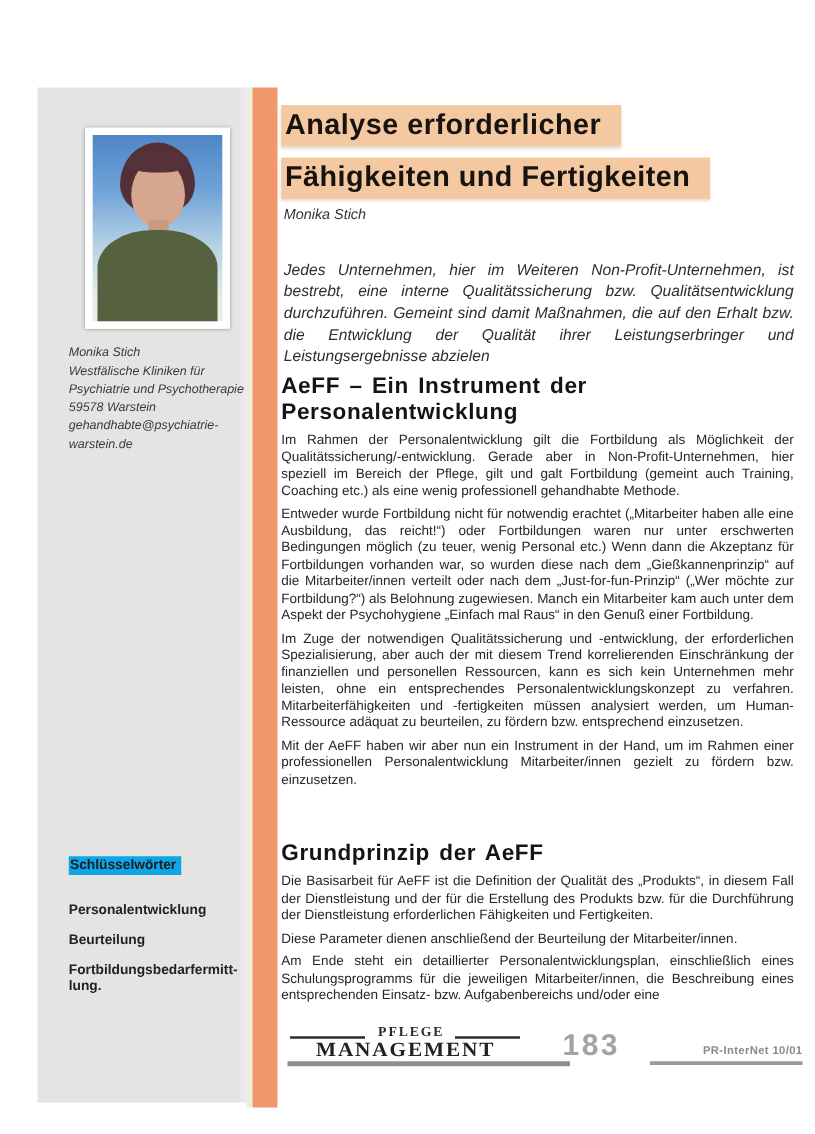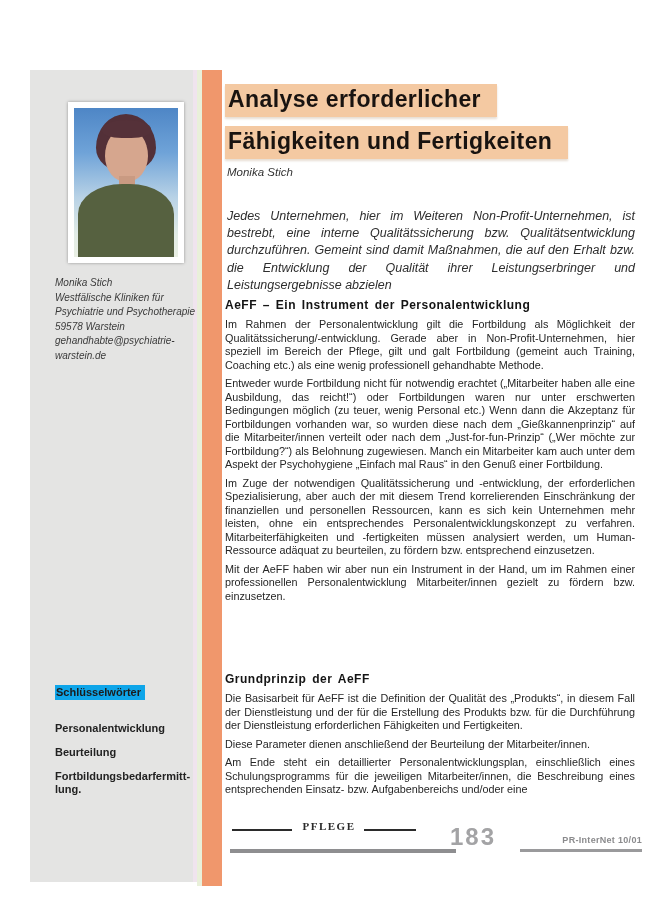--- a/index.html
+++ b/index.html
@@ -46,21 +46,21 @@
     font-size:23px; font-weight:bold; letter-spacing:0.4px;
     padding:2px 16px 4px 3px; box-shadow:0 2px 2px rgba(160,120,80,.25);
   }
   .byline { position:absolute; left:2px; top:166px; font-style:italic; font-size:11.5px; color:#333; }
   .abstract { position:absolute; left:2px; top:195px; width:408px;
     font-style:italic; font-size:12.5px; line-height:17.4px; color:#2e2e2e; text-align:justify; }
 
   .section { position:absolute; left:0; width:410px; }
   .section-1 { top:298px; }
   .section-2 { top:672px; }
-  .section h2 { margin:0 0 6px 0; font-size:12px; font-weight:bold; color:#141414;
+  .section h2 { margin:0 0 6px 0; font-size:18px; font-weight:bold; color:#141414;
     letter-spacing:0.5px; word-spacing:2px; }
   .section p { margin:0 0 5px 0; font-size:10.8px; line-height:13.5px; color:#262626; text-align:justify; }
 
   
   .footer-logo-lineL { position:absolute; left:232px; top:829px; width:60px; height:2px; background:#2b2b2b; }
   .footer-logo-lineR { position:absolute; left:364px; top:829px; width:52px; height:2px; background:#2b2b2b; }
   .footer-logo-top { position:absolute; left:292px; top:820px; width:74px; text-align:center;
     font-family:"Liberation Serif", serif; font-weight:bold; font-size:11px; letter-spacing:1.5px; color:#2b2b2b; }
   .footer-logo-bottom { position:absolute; left:232px; top:830px; width:185px; text-align:center;
     font-family:"Liberation Serif", serif; font-weight:bold; font-size:17px; letter-spacing:1.5px;
@@ -130,18 +130,19 @@
       <h2>Grundprinzip der AeFF</h2>
       <p>Die Basisarbeit für AeFF ist die Definition der Qualität des „Produkts“, in diesem Fall der Dienstleistung und der für die Erstellung des Produkts bzw. für die Durchführung der Dienstleistung erforderlichen Fähigkeiten und Fertigkeiten.</p>
       <p>Diese Parameter dienen anschließend der Beurteilung der Mitarbeiter/innen.</p>
       <p>Am Ende steht ein detaillierter Personalentwicklungsplan, einschließlich eines Schulungsprogramms für die jeweiligen Mitarbeiter/innen, die Beschreibung eines entsprechenden Einsatz- bzw. Aufgabenbereichs und/oder eine</p>
     </div>
   </div>
 
   <div class="footer-logo-lineL"></div>
   <div class="footer-logo-lineR"></div>
   <div class="footer-logo-top">PFLEGE</div>
+  <div class="footer-logo-bottom">MANAGEMENT</div>
   <div class="footer-rule-left"></div>
   <div class="footer-rule-right"></div>
   <div class="page-number">183</div>
   <div class="issue">PR-InterNet 10/01</div>
 
 </div>
 
 </body></html>

